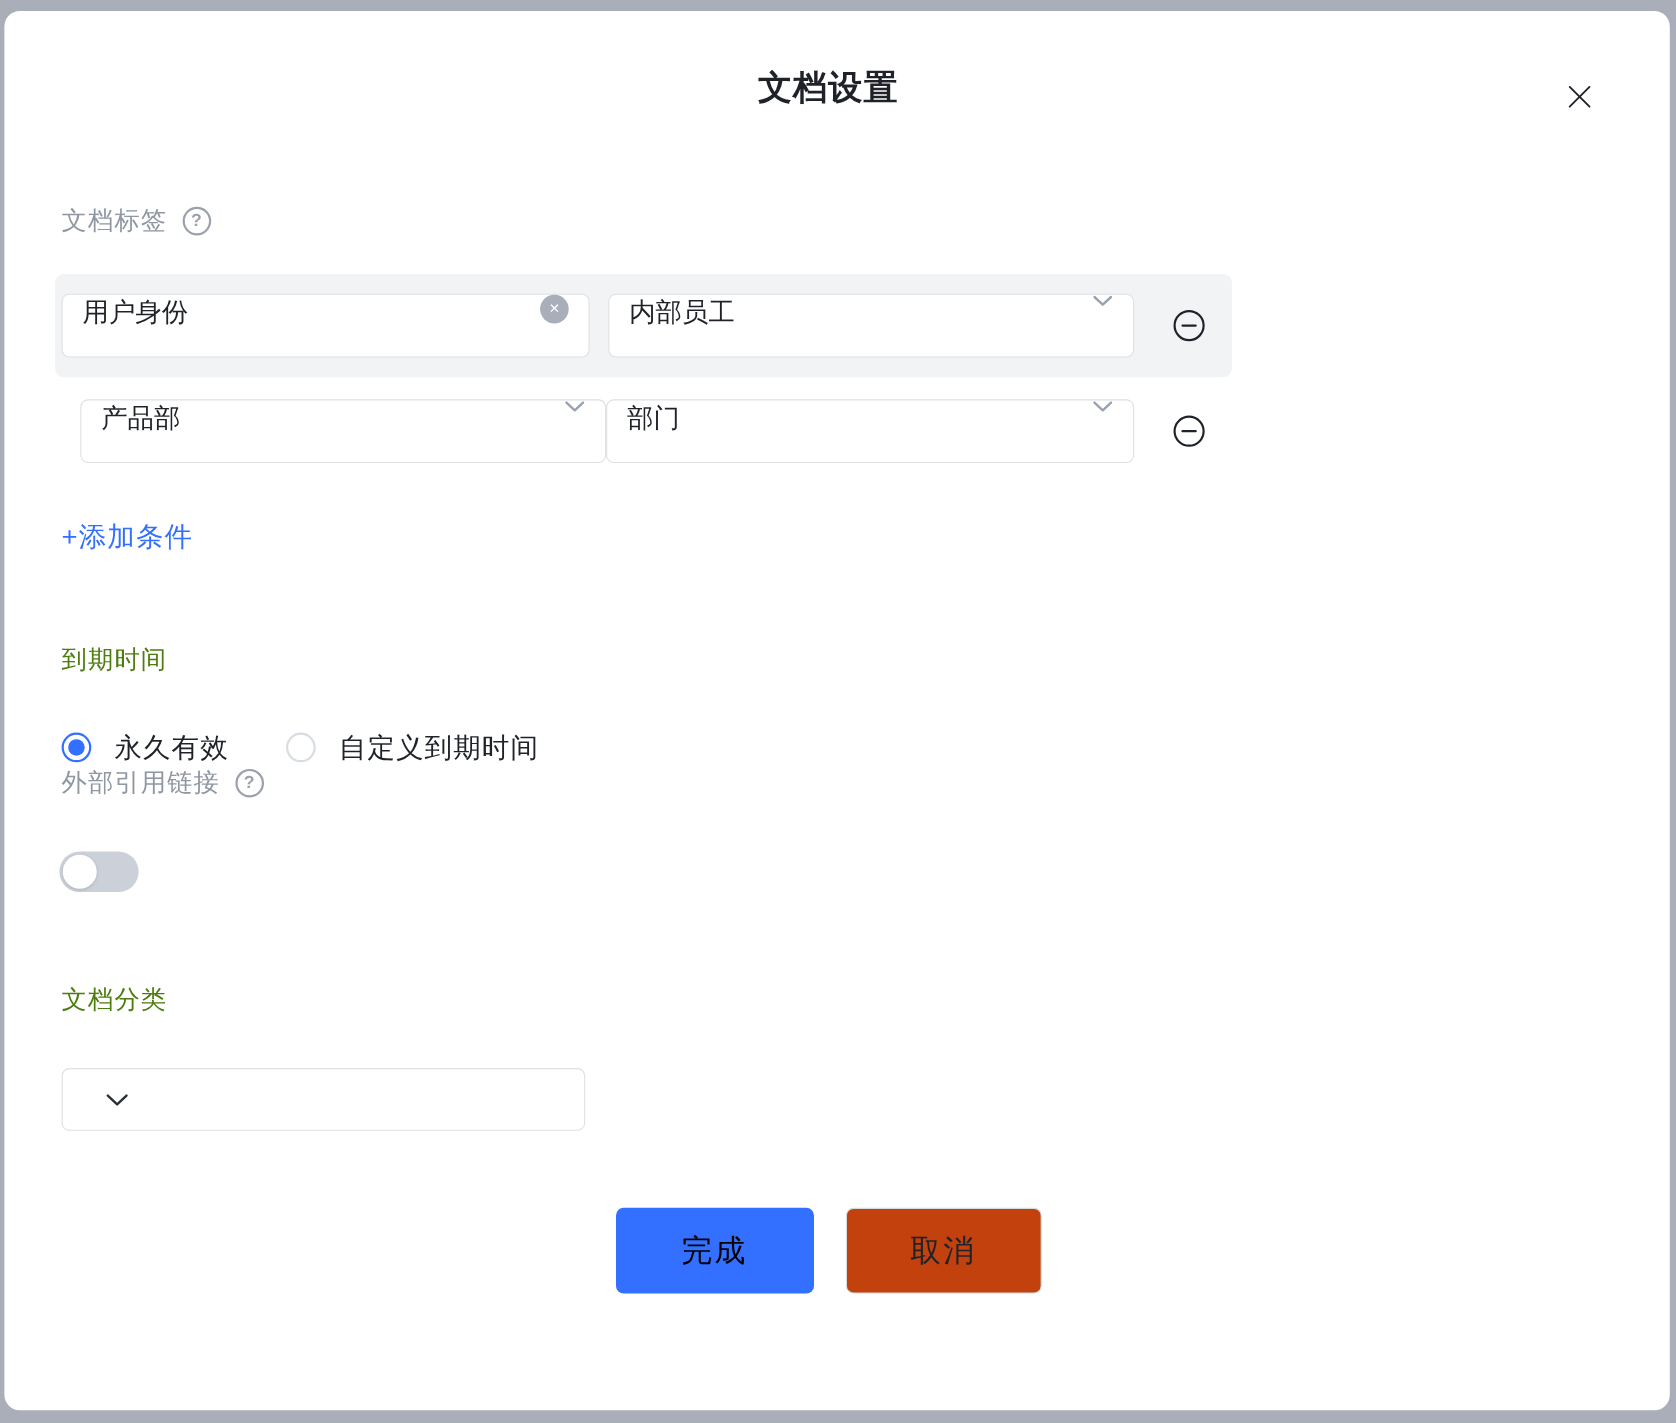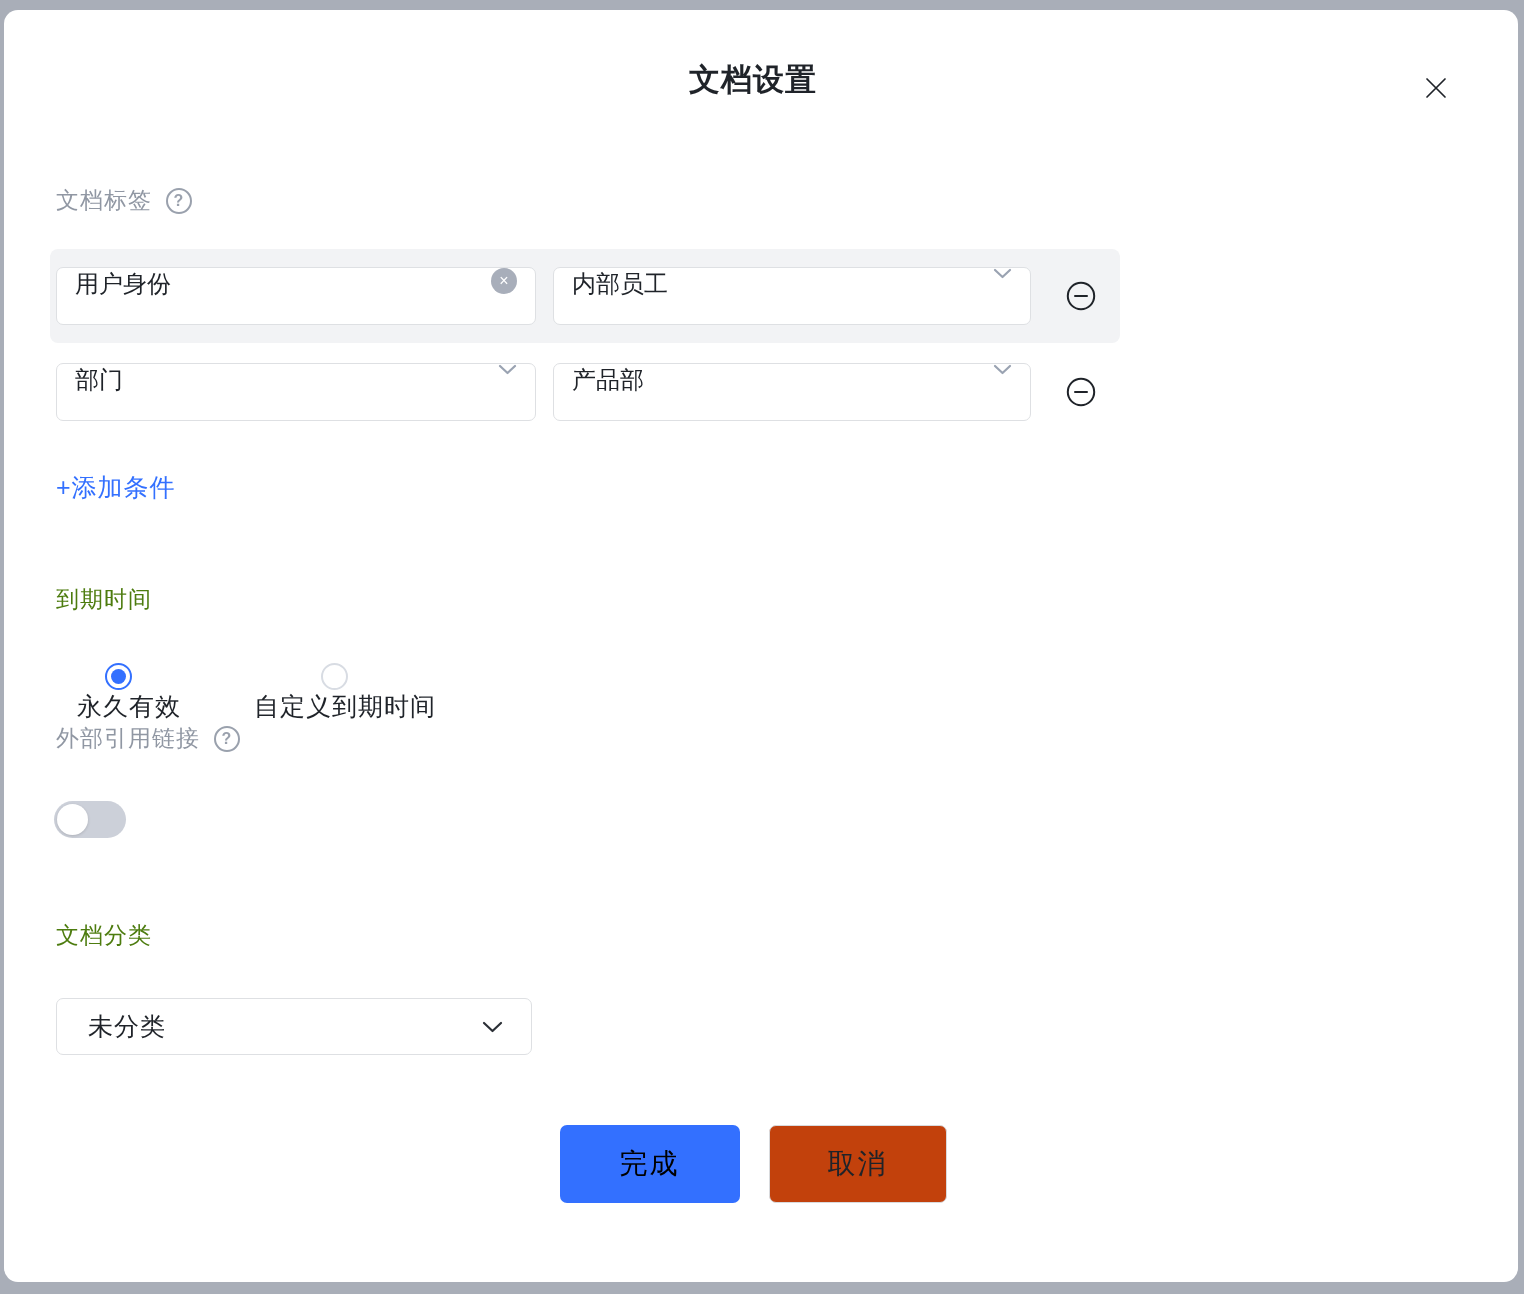--- a/index.html
+++ b/index.html
@@ -98,21 +98,21 @@
     text-decoration: none; cursor: pointer;
     letter-spacing: 1px;
   }
 
   .section-label { font-size: 23px; color: #4d7c0f; letter-spacing: 1px; }
   .expiry-label { margin-top: 80px; }
   .external-row { }
   .category-label { margin-top: 82px; }
 
   .radio-row { margin-top: 48px; display: flex; align-items: center; }
-  .radio-option { display: flex; align-items: center; cursor: pointer; flex-direction: column; }
+  .radio-option { display: flex; align-items: center; cursor: pointer; }
   .radio-option + .radio-option { margin-left: 52px; }
   .radio-circle {
     width: 27px; height: 27px; border-radius: 50%;
     border: 2px solid #d8dce3; background: #fff;
     display: flex; align-items: center; justify-content: center;
     flex: none;
   }
   .radio-circle.checked { border-color: #3370ff; }
   .radio-circle.checked::after {
     content: ""; width: 15px; height: 15px; border-radius: 50%;
@@ -204,28 +204,28 @@
           <svg width="30" height="30" viewBox="0 0 30 30">
             <circle cx="15" cy="15" r="13.2" fill="none" stroke="#1f2329" stroke-width="2"></circle>
             <path d="M9 15 L21 15" stroke="#1f2329" stroke-width="2" stroke-linecap="round"></path>
           </svg>
         </button>
       </div>
     </div>
 
     
     <div class="tag-row plain">
-      <div class="field f1">
-        <span class="value">部门</span>
+      <div class="field f2">
+        <span class="value">产品部</span>
         <svg class="chevron grey" width="19" height="11" viewBox="0 0 19 11">
           <path d="M2 2 L9.5 9 L17 2" stroke="currentColor" stroke-width="2.2" fill="none" stroke-linecap="round" stroke-linejoin="round"></path>
         </svg>
       </div>
-      <div class="field f2">
-        <span class="value">产品部</span>
+      <div class="field f1">
+        <span class="value">部门</span>
         <svg class="chevron grey" width="19" height="11" viewBox="0 0 19 11">
           <path d="M2 2 L9.5 9 L17 2" stroke="currentColor" stroke-width="2.2" fill="none" stroke-linecap="round" stroke-linejoin="round"></path>
         </svg>
       </div>
       <button class="minus-btn">
         <svg width="30" height="30" viewBox="0 0 30 30">
           <circle cx="15" cy="15" r="13.2" fill="none" stroke="#1f2329" stroke-width="2"></circle>
           <path d="M9 15 L21 15" stroke="#1f2329" stroke-width="2" stroke-linecap="round"></path>
         </svg>
       </button>
@@ -256,21 +256,20 @@
     </div>
 
     <button class="toggle">
       <span class="toggle-knob"></span>
     </button>
 
     
     <div class="section-label category-label">文档分类</div>
 
     <div class="category-select">
-      <span class="value">未分类</span>
       <svg class="chevron dark" width="21" height="12" viewBox="0 0 21 12">
         <path d="M2 2 L10.5 10 L19 2" stroke="currentColor" stroke-width="2.2" fill="none" stroke-linecap="round" stroke-linejoin="round"></path>
       </svg>
     </div>
 
     
     <div class="footer">
       <button class="btn btn-primary">完成</button>
       <button class="btn btn-secondary">取消</button>
     </div>

